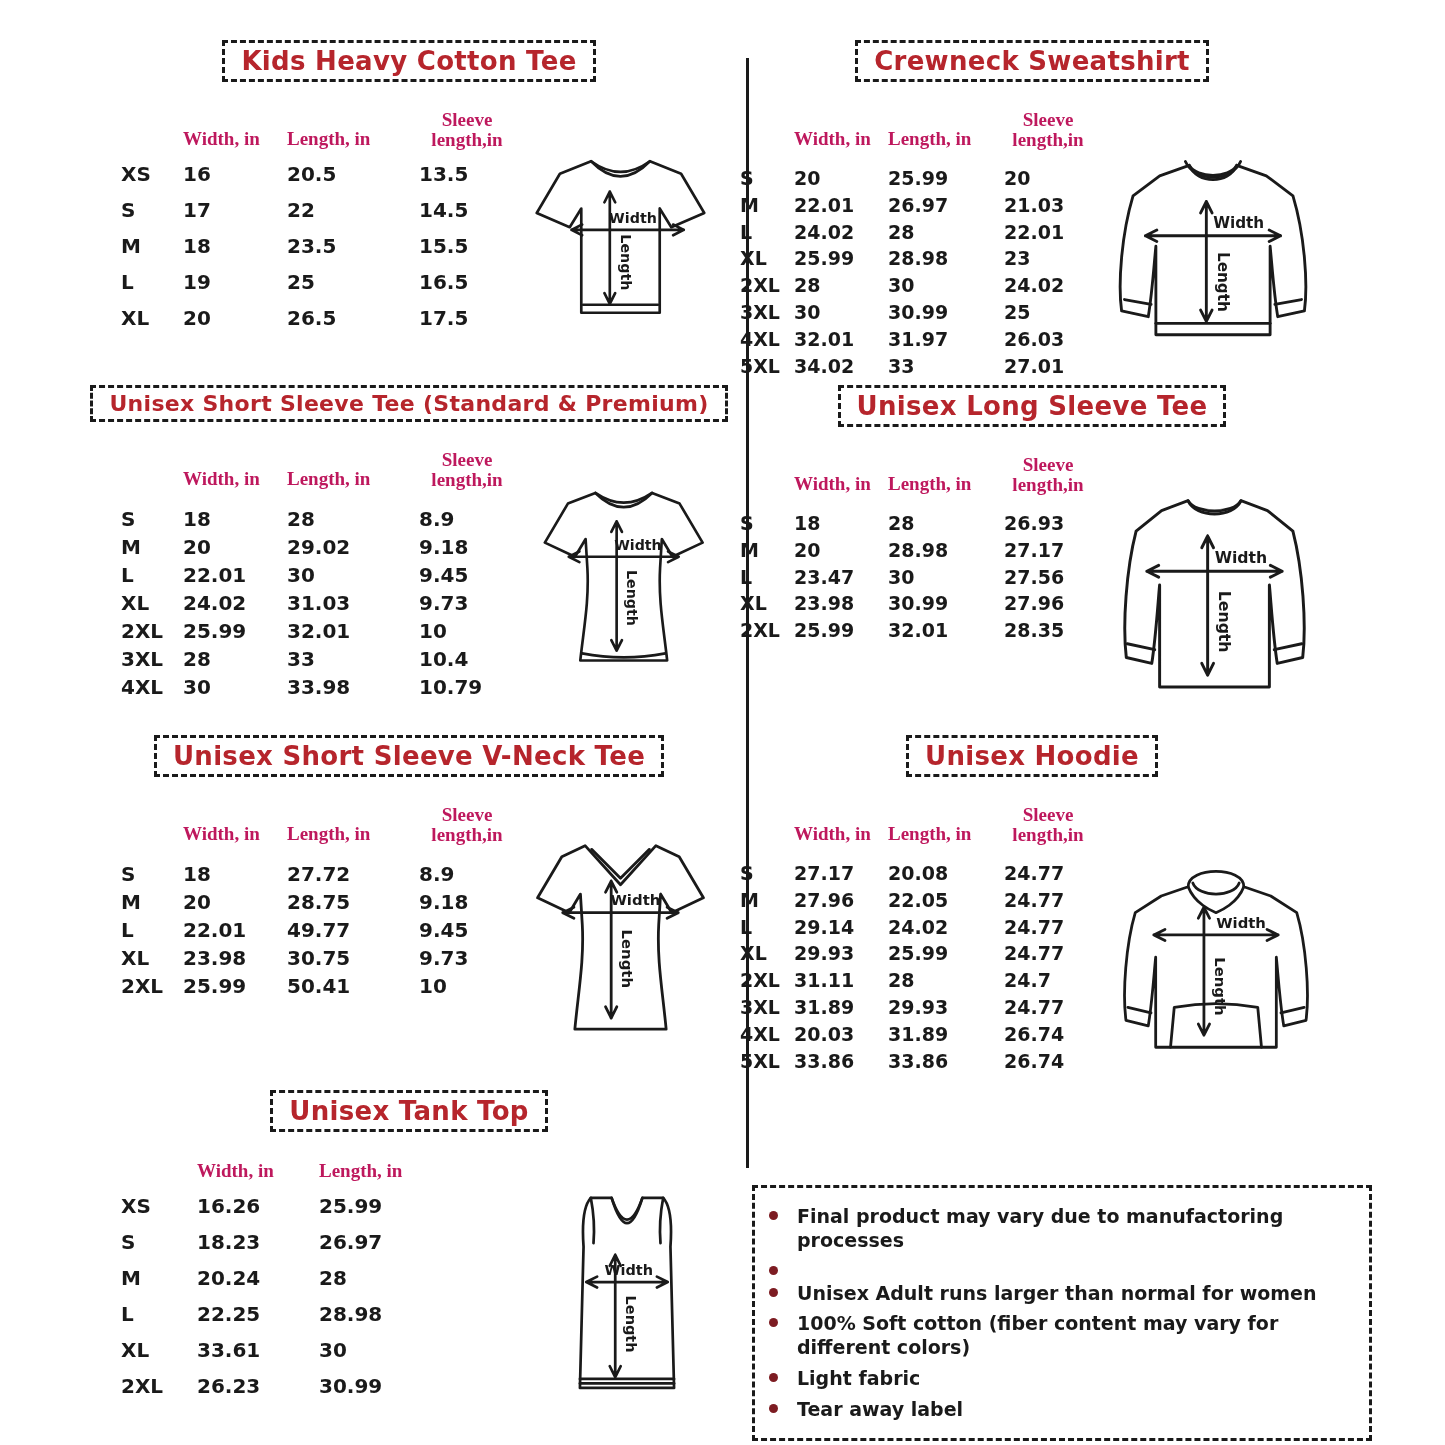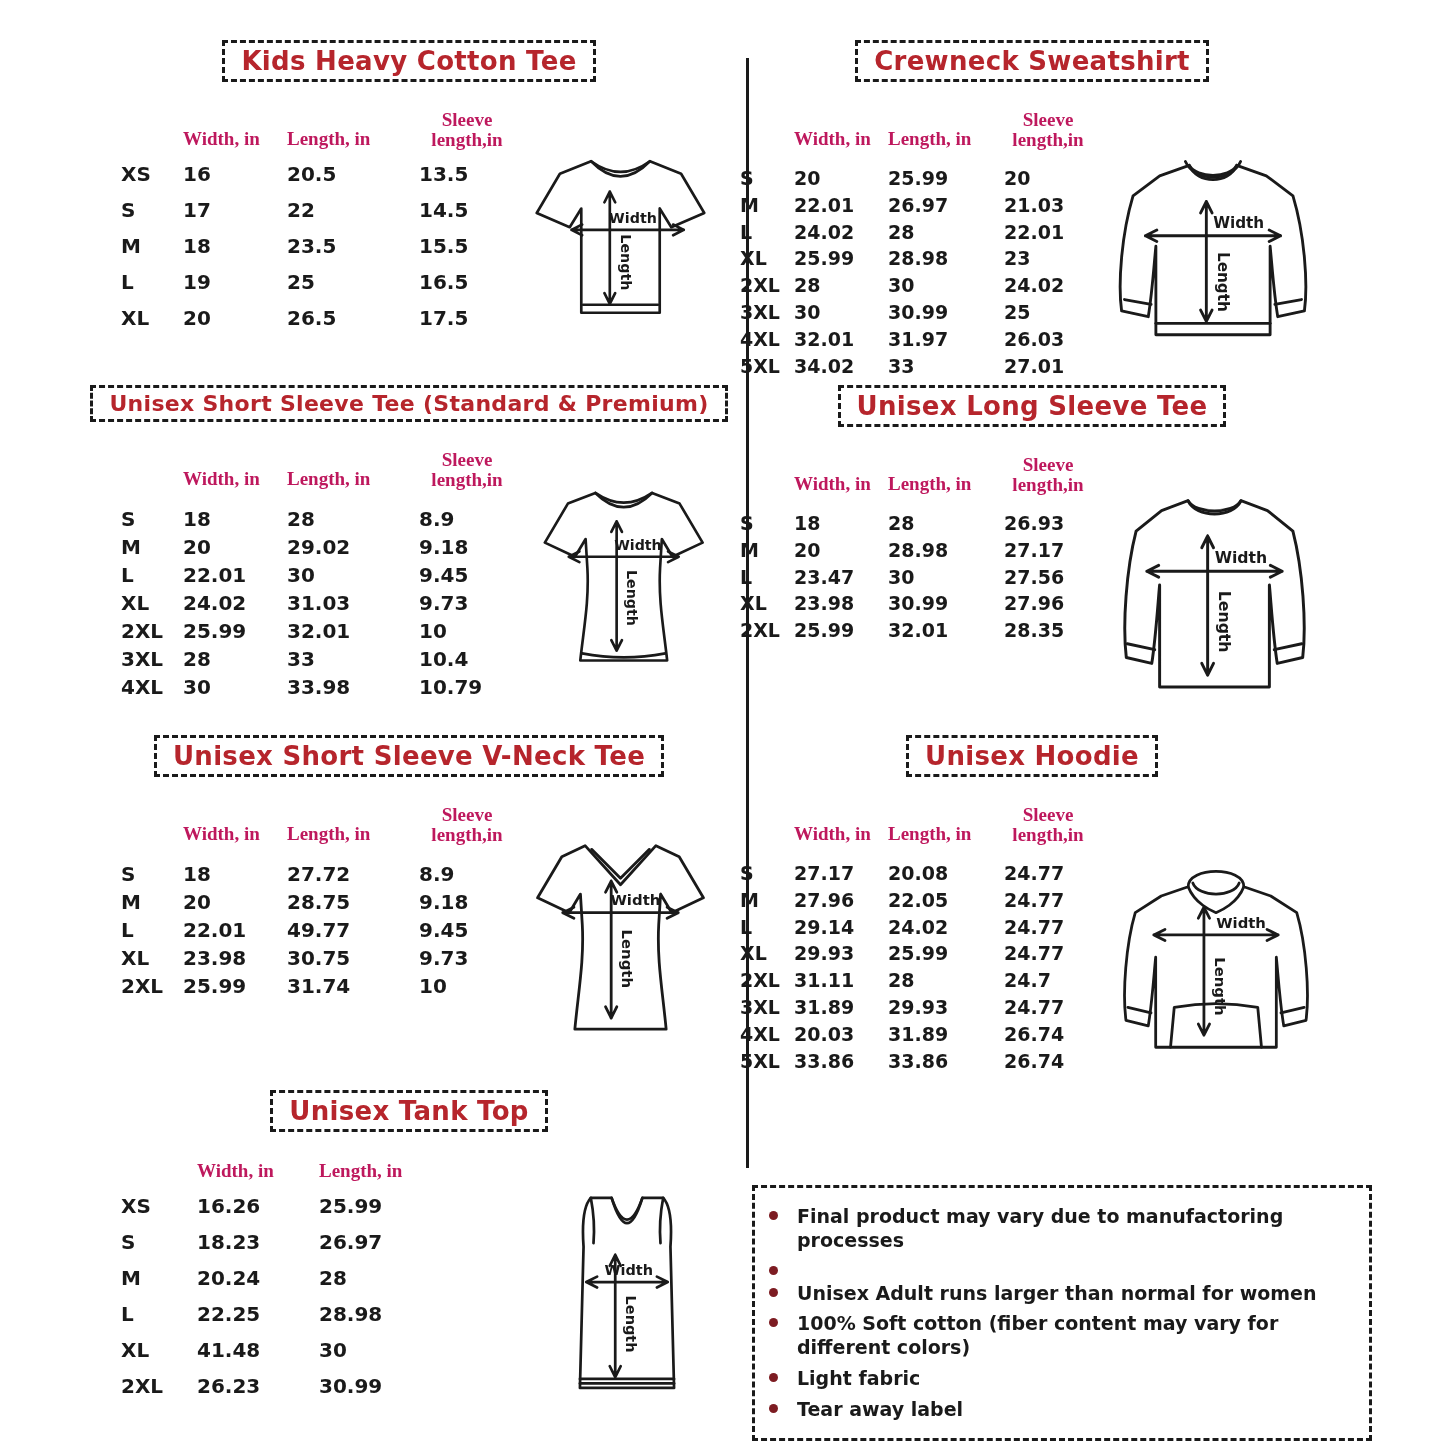--- a/index.html
+++ b/index.html
@@ -200,21 +200,21 @@
             </div>
             <div class="tr">
               <span class="c">XL</span>
               <span class="c">23.98</span>
               <span class="c">30.75</span>
               <span class="c">9.73</span>
             </div>
             <div class="tr">
               <span class="c">2XL</span>
               <span class="c">25.99</span>
-              <span class="c">31.74</span>
+              <span class="c">50.41</span>
               <span class="c">10</span>
             </div>
           </div>
         <div class="art" style="width:205px;margin-top:40px">
             <svg viewBox="0 0 220 245" xmlns="http://www.w3.org/2000/svg">
               <path d="M72,20 L110,62 L148,20 L173,32 L199,76 L165,92 L153,72 L151,105 C149,143 155,175 159,217 L61,217 C65,175 71,143 69,105 L67,72 L55,92 L21,76 L47,32 Z" fill="none" stroke="#1a1a1a" stroke-width="3" stroke-linejoin="round" stroke-linecap="round"></path>
               <path d="M79,24 L110,55 L141,24" fill="none" stroke="#1a1a1a" stroke-width="3" stroke-linejoin="round" stroke-linecap="round"></path>
               <path d="M48,92 L172,92 M48,92 L60,86 M48,92 L60,98 M172,92 L160,86 M172,92 L160,98" fill="none" stroke="#1a1a1a" stroke-width="3" stroke-linecap="round"></path>
               <path d="M100,58 L100,205 M100,58 L94,70 M100,58 L106,70 M100,205 L94,193 M100,205 L106,193" fill="none" stroke="#1a1a1a" stroke-width="3" stroke-linecap="round"></path>
               <text x="126" y="84" text-anchor="middle" font-size="16" font-weight="bold" fill="#1a1a1a">Width</text>
@@ -250,21 +250,21 @@
               <span class="c">20.24</span>
               <span class="c">28</span>
             </div>
             <div class="tr">
               <span class="c">L</span>
               <span class="c">22.25</span>
               <span class="c">28.98</span>
             </div>
             <div class="tr">
               <span class="c">XL</span>
-              <span class="c">41.48</span>
+              <span class="c">33.61</span>
               <span class="c">30</span>
             </div>
             <div class="tr">
               <span class="c">2XL</span>
               <span class="c">26.23</span>
               <span class="c">30.99</span>
             </div>
           </div>
         <div class="art" style="width:172px">
             <svg viewBox="0 0 190 245" xmlns="http://www.w3.org/2000/svg">

